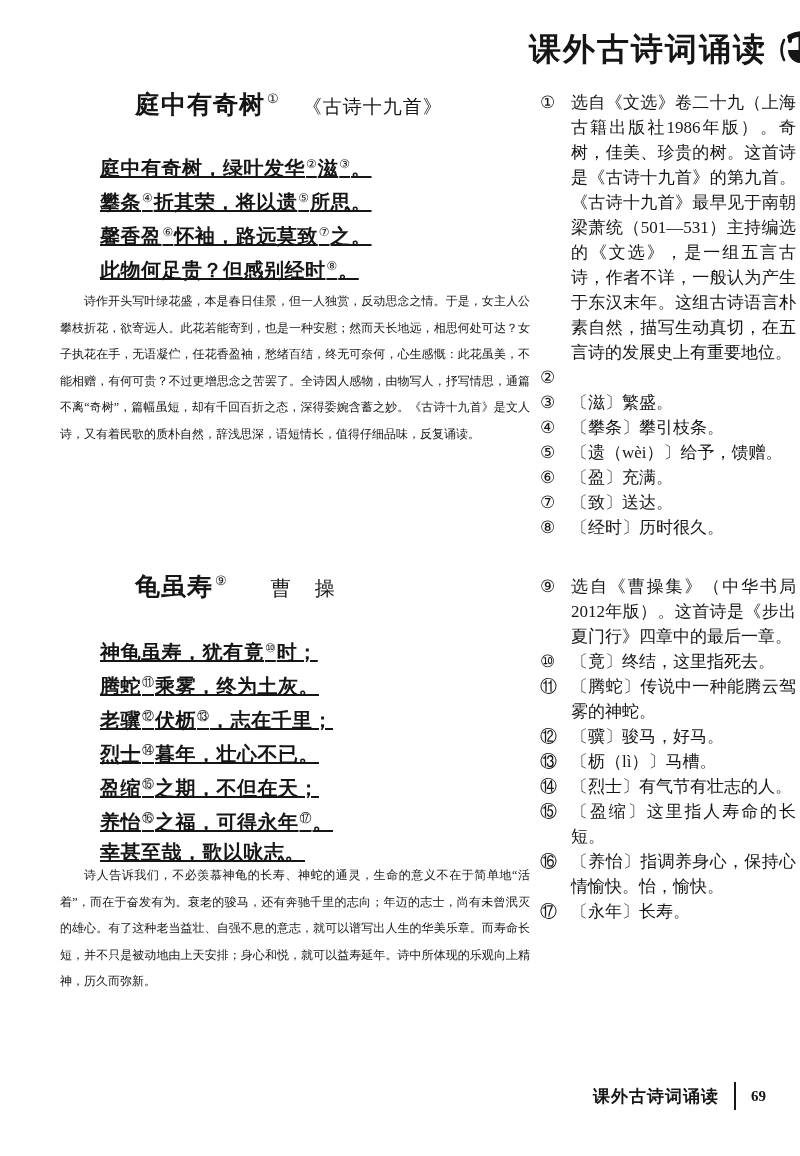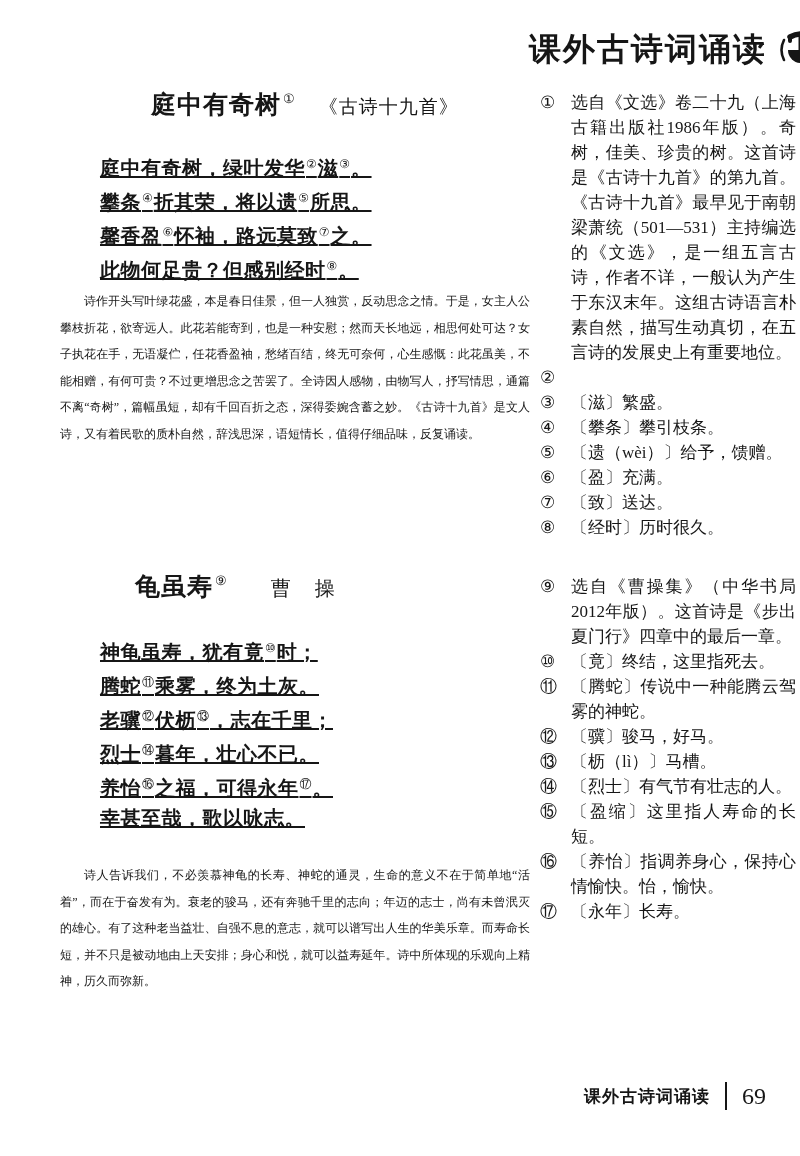--- a/index.html
+++ b/index.html
@@ -13,21 +13,21 @@
   .header{position:absolute;top:28px;right:12px;display:flex;align-items:center;gap:10px;}
   .header-title{font-size:32px;font-weight:700;letter-spacing:2px;white-space:nowrap;}
   .emblem{width:48px;height:44px;display:block;}
 
   
   .ptitle-row{position:absolute;display:flex;align-items:baseline;white-space:nowrap;}
   .ptitle{font-size:25px;font-weight:700;letter-spacing:1px;}
   .title-ref{font-size:13px;position:relative;top:-10px;margin-left:2px;}
   .psource{font-size:19px;margin-left:24px;letter-spacing:1px;}
   .pauthor{font-size:20px;margin-left:44px;letter-spacing:2px;}
-  #t1{top:88px;left:151px;}
+  #t1{top:88px;left:135px;}
   #t2{top:570px;left:135px;}
 
   
   .poem{position:absolute;}
   #p1{top:149px;left:100px;}
   #p2{top:633px;left:100px;}
   .poem-line{font-size:20px;font-weight:700;line-height:30px;letter-spacing:0.5px;white-space:nowrap;text-decoration:underline;}
   sup.ref{font-size:12px;font-weight:400;vertical-align:7px;margin:0 1px;letter-spacing:0;}
 
   
@@ -40,21 +40,21 @@
   #n1{top:90px;}
   #n2{top:574px;}
   .note{display:flex;}
   .note-num{width:31px;flex:none;font-size:17px;line-height:25px;}
   .note-text{flex:1;font-size:17px;line-height:25px;text-align:justify;}
 
   
   .footer{position:absolute;top:1082px;left:0;width:766px;display:flex;justify-content:flex-end;align-items:center;gap:15px;}
   .footer-label{font-size:17px;font-weight:600;letter-spacing:1px;}
   .footer-divider{width:2px;height:28px;background:#161616;}
-  .footer-page{font-size:24px;font-weight:400;}
+  .footer-page{font-size:15px;font-weight:700;}
 </style>
 </head>
 <body>
 
 <div class="page">
 
   <div class="header">
     <div class="header-title">课外古诗词诵读</div>
     <span class="emblem">
       <svg width="48" height="44" viewBox="0 0 48 44" xmlns="http://www.w3.org/2000/svg">
@@ -87,20 +87,21 @@
     <span class="ptitle">龟虽寿</span>
     <sup class="title-ref">⑨</sup>
     <span class="pauthor">曹　操</span>
   </div>
 
   <div class="poem" id="p2">
       <div class="poem-line">神龟虽寿，犹有竟<sup class="ref">⑩</sup>时；</div>
       <div class="poem-line">腾蛇<sup class="ref">⑪</sup>乘雾，终为土灰。</div>
       <div class="poem-line">老骥<sup class="ref">⑫</sup>伏枥<sup class="ref">⑬</sup>，志在千里；</div>
       <div class="poem-line">烈士<sup class="ref">⑭</sup>暮年，壮心不已。</div>
+      <div class="poem-line">盈缩<sup class="ref">⑮</sup>之期，不但在天；</div>
       <div class="poem-line">养怡<sup class="ref">⑯</sup>之福，可得永年<sup class="ref">⑰</sup>。</div>
       <div class="poem-line">幸甚至哉，歌以咏志。</div>
     </div>
 
   <p class="commentary" id="c2">诗人告诉我们，不必羡慕神龟的长寿、神蛇的通灵，生命的意义不在于简单地“活着”，而在于奋发有为。衰老的骏马，还有奔驰千里的志向；年迈的志士，尚有未曾泯灭的雄心。有了这种老当益壮、自强不息的意志，就可以谱写出人生的华美乐章。而寿命长短，并不只是被动地由上天安排；身心和悦，就可以益寿延年。诗中所体现的乐观向上精神，历久而弥新。</p>
 
   <div class="notes" id="n1">
       <div class="note">
         <span class="note-num">①</span>
         <span class="note-text">选自《文选》卷二十九（上海古籍出版社1986年版）。奇树，佳美、珍贵的树。这首诗是《古诗十九首》的第九首。《古诗十九首》最早见于南朝梁萧统（501—531）主持编选的《文选》，是一组五言古诗，作者不详，一般认为产生于东汉末年。这组古诗语言朴素自然，描写生动真切，在五言诗的发展史上有重要地位。</span>

